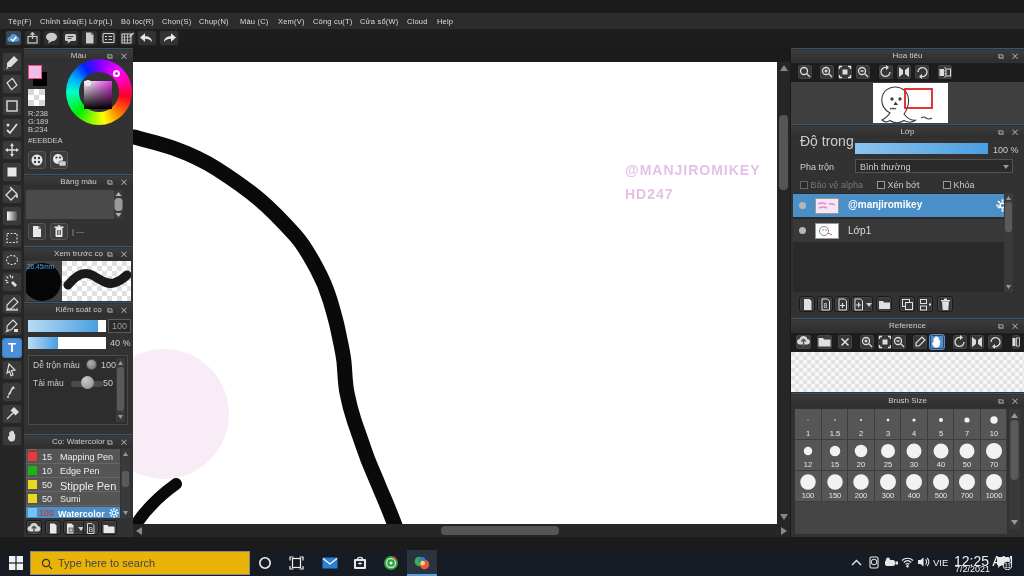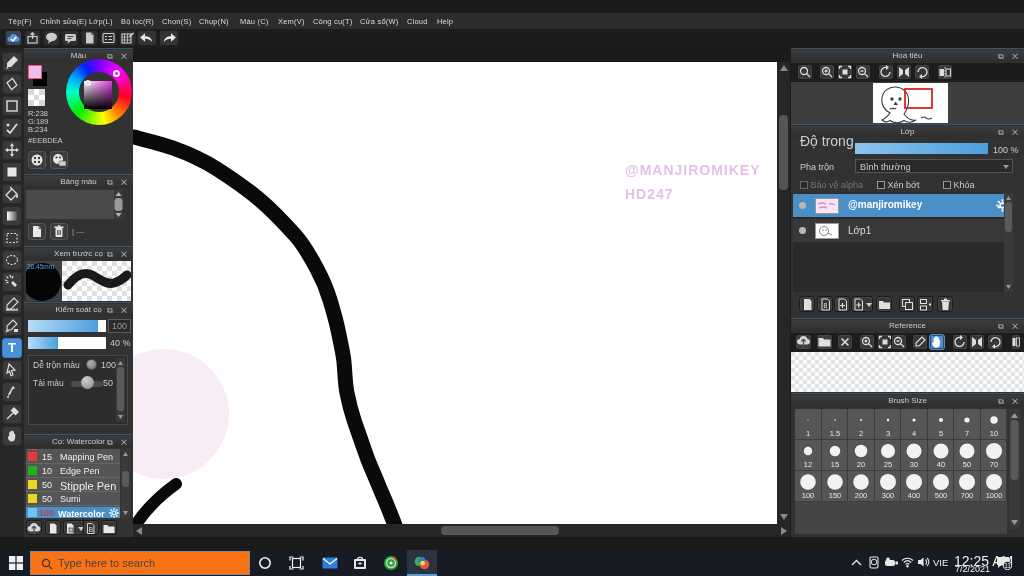--- a/index.html
+++ b/index.html
@@ -15,21 +15,21 @@
 #menubar span { position:absolute; top:3.5px; font-size:7.5px; color:#dddddd; white-space:nowrap; letter-spacing:0.2px; }
 
 #toolbar { position:absolute; top:29px; left:0; width:1024px; height:19px; background:#1d1d1d; }
 .tbtn { position:absolute; top:1px; width:17px; height:16px; background:#2e2e2e;
   border:1px solid #202020; border-radius:3px; }
 
 #statusbar { position:absolute; top:537px; left:0; width:1024px; height:13px; background:#2b2b2b;
   font-size:9px; color:#c8c8c8; }
 
 #taskbar { position:absolute; top:550px; left:0; width:1024px; height:26px; background:#171c24; }
-#searchbox { position:absolute; left:30px; top:1px; width:220px; height:24px; background:#f97316;
+#searchbox { position:absolute; left:30px; top:1px; width:220px; height:24px; background:#eab308;
   border:1px solid #888; }
 #searchbox .stext { position:absolute; left:27px; top:5px; font-size:11px; color:#444; }
 
 .panel { position:absolute; background:#323232; border-top:1px solid #36576e; }
 .phead { position:absolute; top:1px; left:0; right:0; height:12px;
   background:linear-gradient(#3c3c3c,#2e2e2e); color:#cccccc; font-size:8px;
   text-align:center; line-height:12px; }
 .phead .pico { position:absolute; right:3px; top:1px; font-size:8px; color:#bbbbbb; letter-spacing:3px; }
 
 #toolcol { position:absolute; top:48px; left:0; width:24px; height:489px; background:#262626; }

